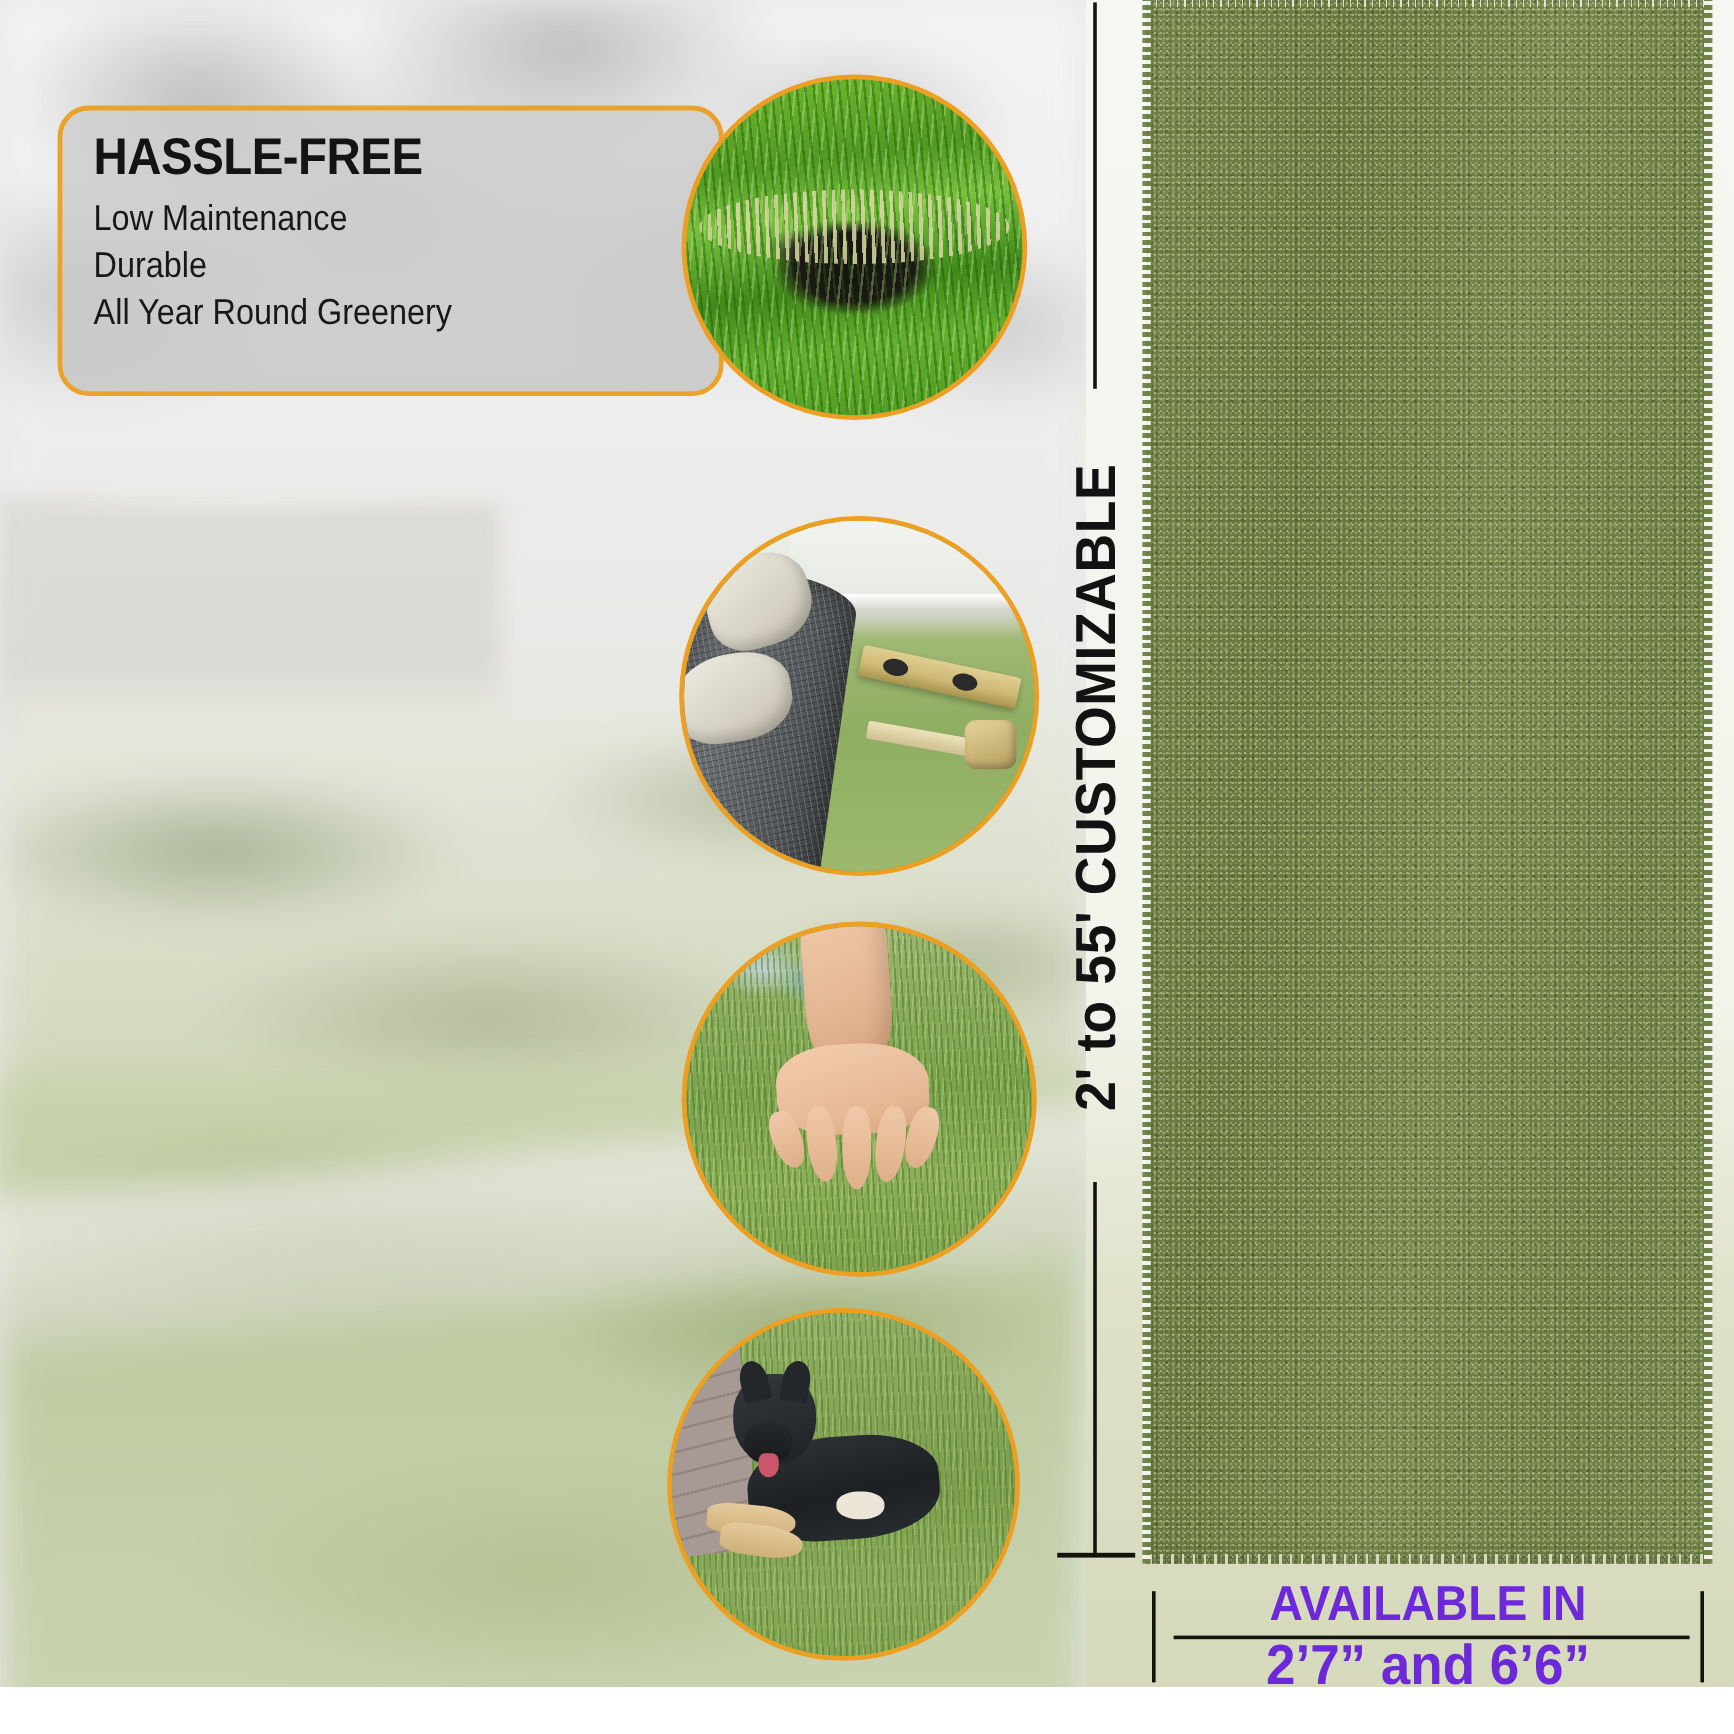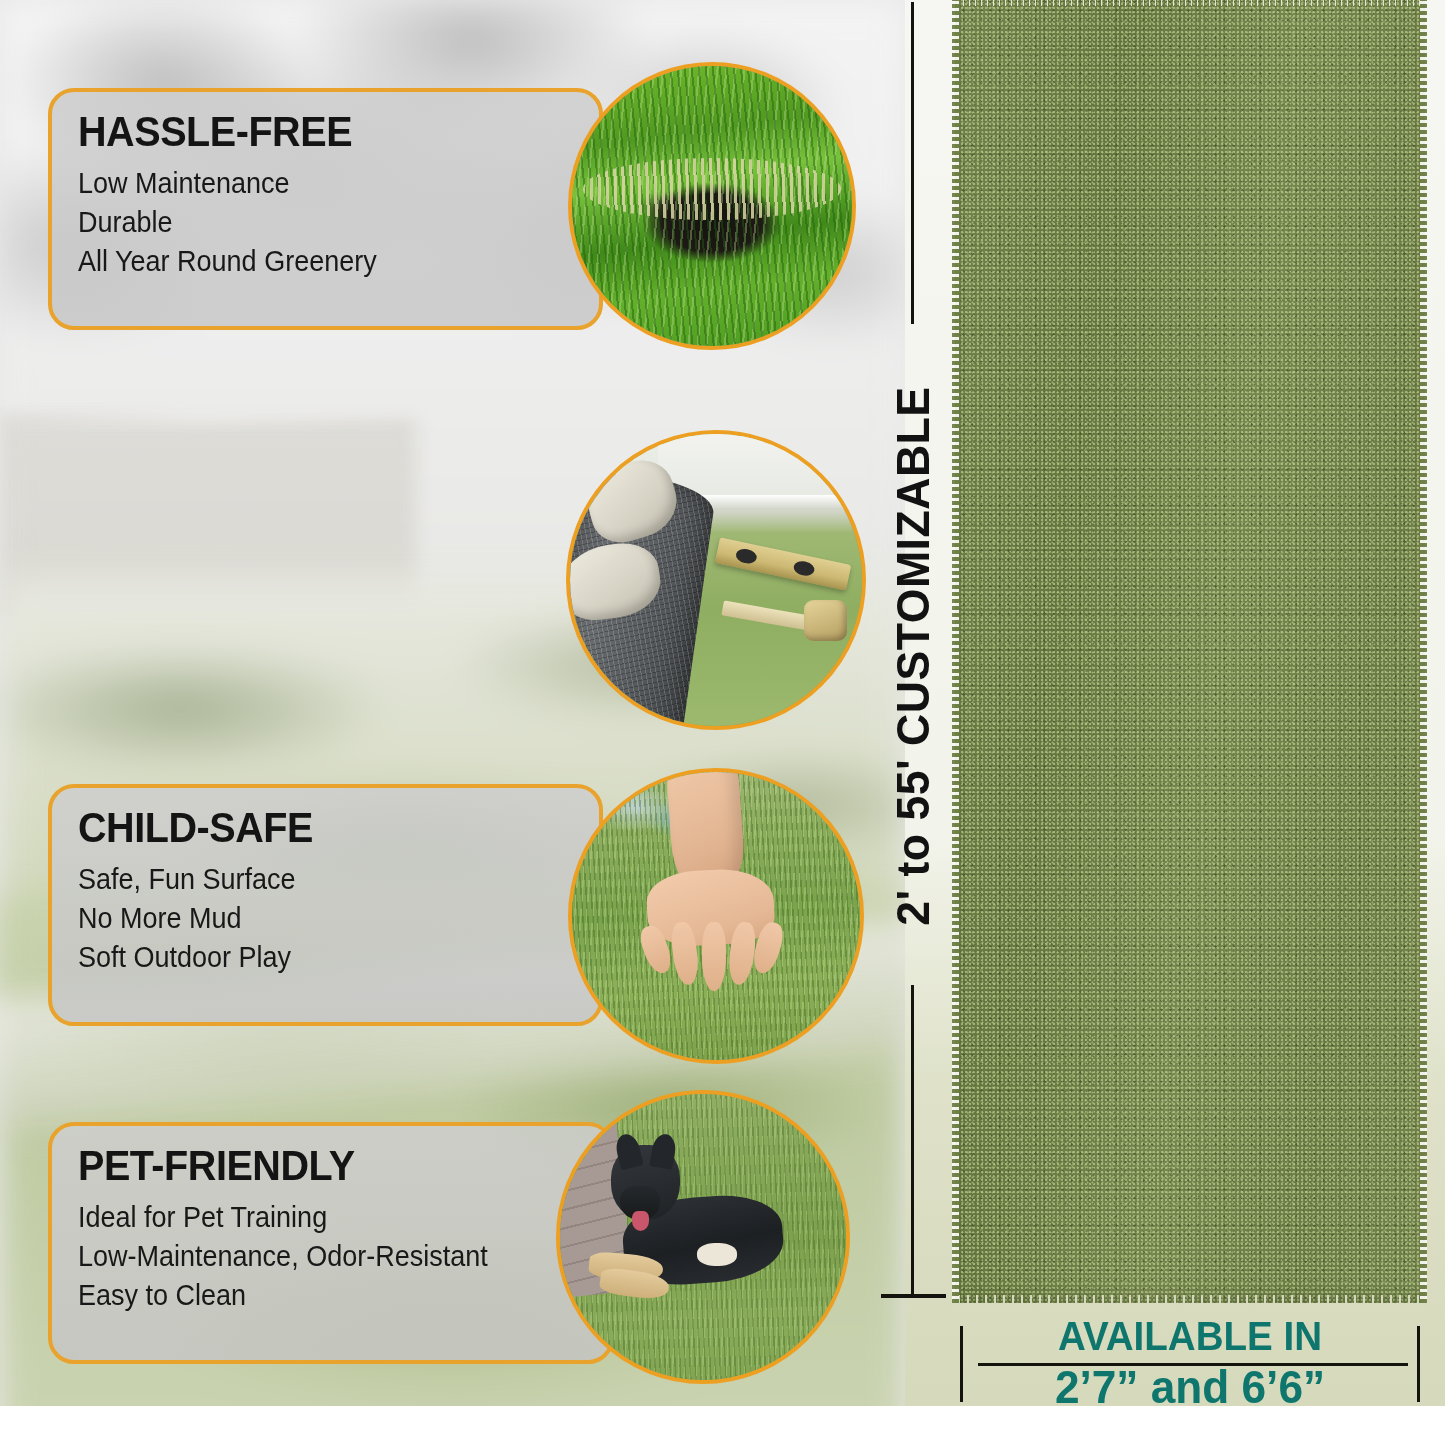--- a/index.html
+++ b/index.html
@@ -364,21 +364,21 @@
     position:absolute;top:10px;width:3px;height:76px;background:#14140f;
   }
   .hcap-l{left:10px;}
   .hcap-r{left:467px;}
   .hrule{
     position:absolute;left:28px;top:47px;width:430px;height:3px;background:#14140f;
   }
   .htext{
     position:absolute;left:0;top:0;width:480px;
     text-align:center;
-    font-weight:700;color:#0f766e;
+    font-weight:700;color:#6d28d9;
     line-height:1.02;
   }
   .htext .l1{font-size:41px;display:block;transform:scaleX(.94);}
   .htext .l2{font-size:47px;display:block;transform:scaleX(.94);margin-top:5px;}
 </style>
 </head>
 <body>
 
 <div class="stage">
 
@@ -412,44 +412,32 @@
     <div class="wall"></div>
     <div class="base"></div>
     <div class="level"></div>
     <div class="tape"></div>
     <div class="tapebody"></div>
     <div class="roll"></div>
     <div class="glove1"></div>
     <div class="glove2"></div>
   </div>
 
-  <div class="card" style="top:784px;height:242px;">
-    <div class="card-title">CHILD-SAFE</div>
-    <div class="card-line">Safe, Fun Surface</div>
-    <div class="card-line">No More Mud</div>
-    <div class="card-line">Soft Outdoor Play</div>
-  </div>
   <div class="photo ph3">
     <div class="img"></div>
     <div class="turfpx"></div>
     <div class="arm"></div>
     <div class="palm"></div>
     <div class="f f1"></div>
     <div class="f f2"></div>
     <div class="f f3"></div>
     <div class="f f4"></div>
     <div class="f f5"></div>
   </div>
 
-  <div class="card" style="top:1122px;height:242px;width:566px;">
-    <div class="card-title">PET-FRIENDLY</div>
-    <div class="card-line">Ideal for Pet Training</div>
-    <div class="card-line">Low-Maintenance, Odor-Resistant</div>
-    <div class="card-line">Easy to Clean</div>
-  </div>
   <div class="photo ph4">
     <div class="img"></div>
     <div class="turfpx"></div>
     <div class="paver"></div>
     <div class="body"></div>
     <div class="leg leg1"></div>
     <div class="leg leg2"></div>
     <div class="chest"></div>
     <div class="head"></div>
     <div class="ear1"></div>

